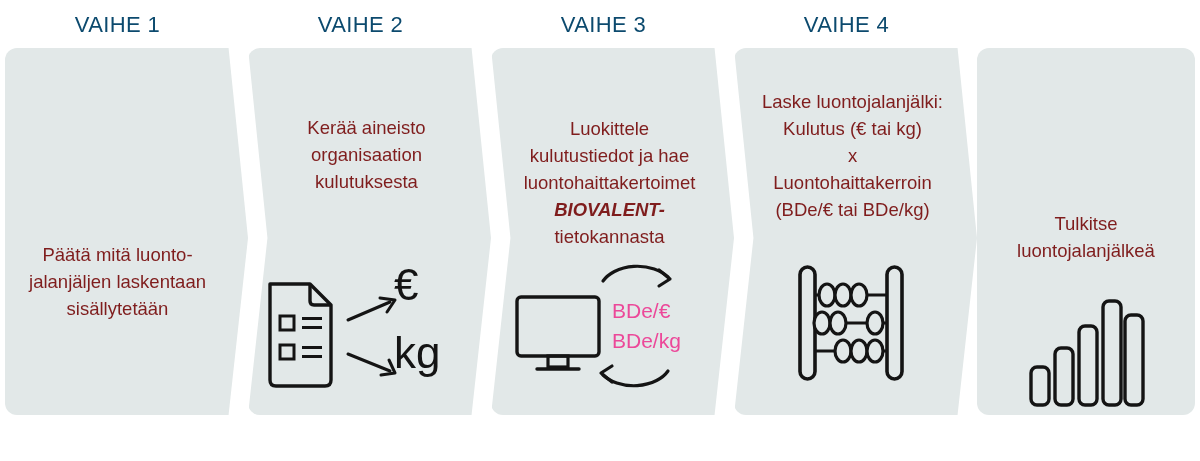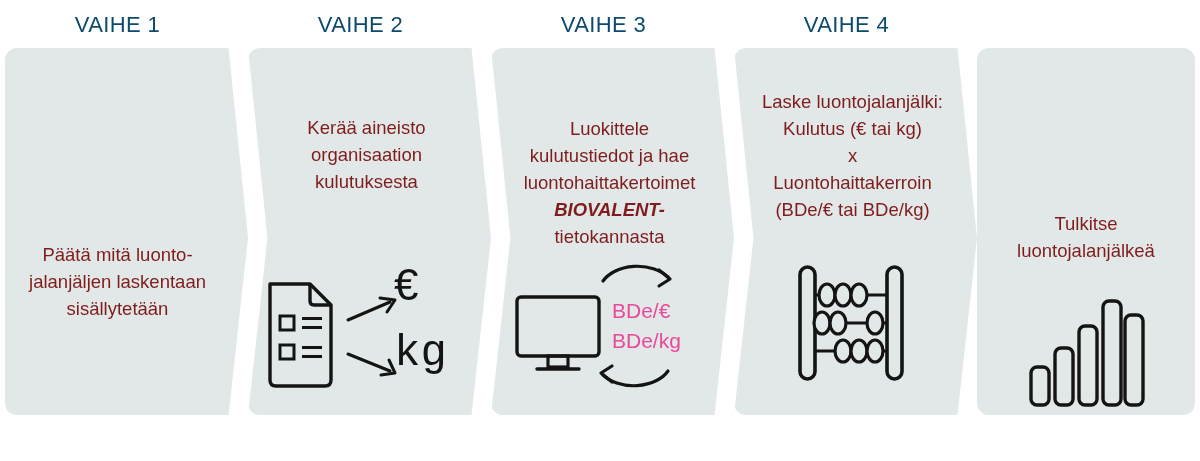--- a/index.html
+++ b/index.html
@@ -174,21 +174,21 @@
           <line x1="86" y1="62" x2="128" y2="44" stroke="#141414" stroke-width="3" stroke-linecap="round"></line>
           <path d="M118 40 L133 42 L125 54" fill="none" stroke="#141414" stroke-width="3" stroke-linecap="round" stroke-linejoin="round"></path>
 
           <line x1="86" y1="96" x2="128" y2="113" stroke="#141414" stroke-width="3" stroke-linecap="round"></line>
           <path d="M119 117 L133 115 L127 102" fill="none" stroke="#141414" stroke-width="3" stroke-linecap="round" stroke-linejoin="round"></path>
         </svg>
 
         <div style="position:absolute; left:146px; top:10px;">
           <div class="glyph-euro">€</div>
         </div>
-        <div style="position:absolute; left:146px; top:78px;font-family:Liberation Mono, monospace;">
+        <div style="position:absolute; left:146px; top:78px;">
           <div class="glyph-kg">kg</div>
         </div>
       </div>
     </div>
   </div>
 
   <div class="stage-header" style="left:491px; width:225px;">VAIHE 3</div>
 
   <div class="stage chevron-mid" style="left:491px; width:243px;">
     <div class="stage-shape"></div>

